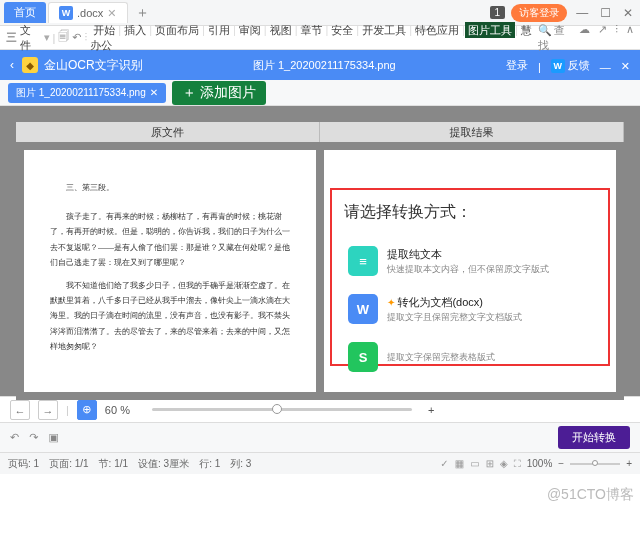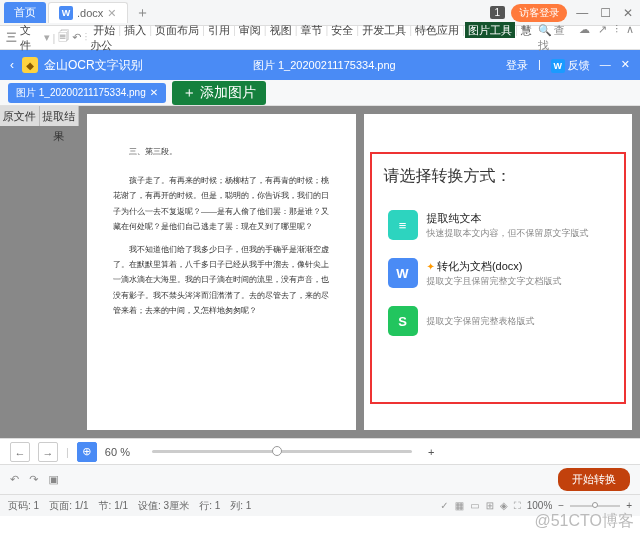--- a/index.html
+++ b/index.html
@@ -15,26 +15,26 @@
 .guest{background:#ff7a3c;color:#fff;padding:2px 8px;border-radius:9px;font-size:10px}
 .wctrl{color:#777;font-size:12px;padding:0 3px}
 .ribbon{height:24px;background:#fff;display:flex;align-items:center;padding:0 6px;border-bottom:1px solid #e0e0e0;font-size:11px;color:#444;gap:3px}
 .rsep{color:#ccc}
 .rtab{padding:2px 3px}
 .rtab.active{background:#14532d;color:#fff;border-radius:0}
 .ribr{margin-left:auto;display:flex;gap:8px;color:#888}
 .ocrbar{height:30px;background:#4a8bf5;color:#fff;display:flex;align-items:center;padding:0 10px;font-size:12px}
 .ocrlogo{width:16px;height:16px;background:#ffd340;border-radius:3px;margin-right:6px;display:inline-flex;align-items:center;justify-content:center;font-size:10px;color:#8a5a00}
 .ocrcenter{flex:1;text-align:center;font-size:11px}
-.ocrright{display:flex;align-items:flex-start;gap:10px;font-size:11px}
+.ocrright{display:flex;align-items:flex-end;gap:10px;font-size:11px}
 .fbicon{width:14px;height:14px;background:#1a9bff;color:#fff;border-radius:2px;display:inline-flex;align-items:center;justify-content:center;font-size:9px;font-weight:bold;margin-right:3px}
 .tabrow{height:26px;background:#f7f8f9;display:flex;align-items:center;padding:4px 8px;gap:6px;border-bottom:1px solid #e0e0e0}
 .imgtab{background:#4a8bf5;color:#fff;padding:3px 8px;border-radius:3px;font-size:10px;display:flex;align-items:center;gap:4px}
 .addbtn{background:#15803d;color:#fff;padding:3px 10px;border-radius:3px;font-size:14px}
-.workspace{height:332px;background:#888;padding:0;display:flex;flex-direction:row}
+.workspace{height:290px;background:#888;padding:16px;display:flex;flex-direction:column}
 .wshead{height:20px;display:flex;background:#ddd;font-size:11px;color:#333}
 .wshead>div{flex:1;text-align:center;line-height:20px;border-right:1px solid #bbb}
 .wsbody{flex:1;display:flex;background:#888;padding:8px;gap:8px}
 .pane{flex:1;background:#fff;padding:12px;position:relative;overflow:hidden}
 .doc-content{font-size:8px;color:#333;line-height:1.9;padding:18px 14px}
 .doc-content p{margin-bottom:8px;text-indent:2em}
 .redbox{position:absolute;border:2px solid #e33;left:6px;right:6px;top:38px;bottom:26px;padding:12px}
 .promptt{font-size:16px;color:#333;margin-bottom:14px}
 .opt{display:flex;align-items:center;gap:9px;padding:9px 4px;cursor:pointer}
 .opticon{width:30px;height:30px;border-radius:5px;display:flex;align-items:center;justify-content:center;color:#fff;font-size:13px;font-weight:bold;flex-shrink:0}
@@ -43,25 +43,25 @@
 .ic3{background:#22c55e}
 .optt{font-size:11px;font-weight:normal;color:#222;margin-bottom:1px}
 .optd{font-size:9px;color:#888}
 .kico{color:#f90;margin-right:2px;font-size:10px}
 .zoombar{height:26px;background:#fff;border-top:1px solid #ddd;display:flex;align-items:center;padding:0 10px;gap:8px;font-size:11px;color:#555}
 .zbtn{width:20px;height:20px;border:1px solid #ccc;border-radius:2px;display:flex;align-items:center;justify-content:center;color:#666}
 .zbtn.active{background:#4a8bf5;color:#fff;border-color:#4a8bf5}
 .slider{flex:1;max-width:260px;height:3px;background:#ccc;border-radius:2px;position:relative;margin-left:14px}
 .sliderh{position:absolute;width:10px;height:10px;background:#fff;border:1px solid #999;border-radius:50%;top:-4px;left:46%}
 .actbar{height:30px;background:#f7f8f9;border-top:1px solid #ddd;display:flex;align-items:center;padding:0 10px;gap:10px;color:#888}
-.convbtn{margin-left:auto;background:#c2410c;color:#fff;padding:4px 14px;border-radius:9px;font-size:11px}
+.convbtn{margin-left:auto;background:#4c1d95;color:#fff;padding:4px 14px;border-radius:3px;font-size:11px}
 .status{height:22px;background:#f5f6f7;border-top:1px solid #ddd;display:flex;align-items:center;padding:0 8px;font-size:10px;color:#666;gap:10px}
 .statr{margin-left:auto;display:flex;gap:6px;align-items:center}
 .sico{color:#999}
-.watermark{position:absolute;right:6px;bottom:28px;color:#bbb;font-size:16px}
+.watermark{position:absolute;right:6px;bottom:56px;color:#bbb;font-size:14px}
 </style>
 </head>
 <body>
 
 <div class="titlebar">
   <div class="titletab home">首页</div>
   <div class="titletab doc">
     <span class="wicon">W</span>
     <span>.docx</span>
     <span style="color:#aaa">✕</span>
@@ -177,21 +177,21 @@
   <span>▣</span>
   <div class="convbtn">开始转换</div>
 </div>
 
 <div class="status">
   <span>页码: 1</span>
   <span>页面: 1/1</span>
   <span>节: 1/1</span>
   <span>设值: 3厘米</span>
   <span>行: 1</span>
-  <span>列: 1</span>
+  <span>列: 3</span>
   <div class="statr">
     <span class="sico">✓</span>
     <span class="sico">▦</span>
     <span class="sico">▭</span>
     <span class="sico">⊞</span>
     <span class="sico">◈</span>
     <span class="sico">⛶</span>
     <span>100%</span>
     <span>−</span>
     <span style="width:50px;height:2px;background:#ccc;display:inline-block;position:relative">

